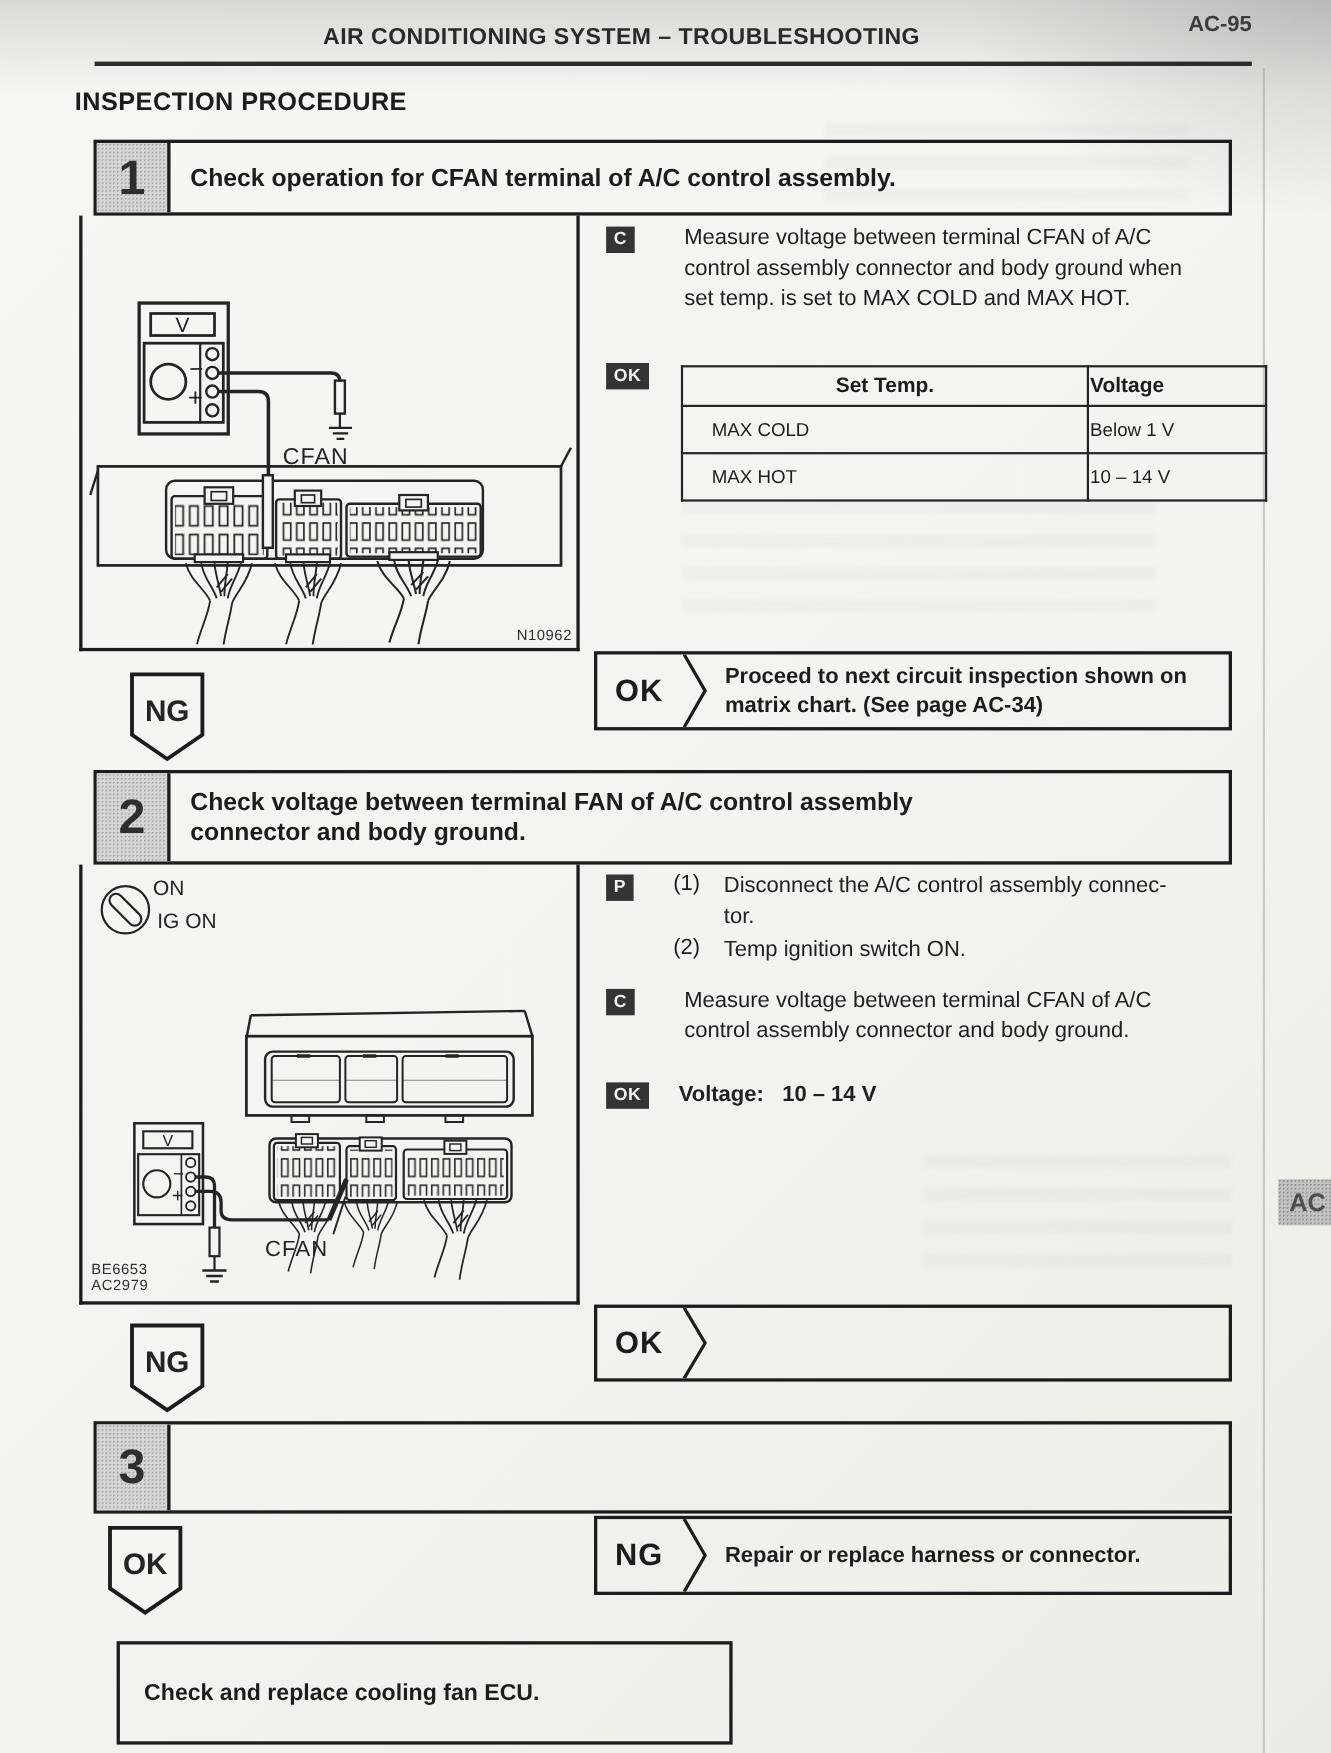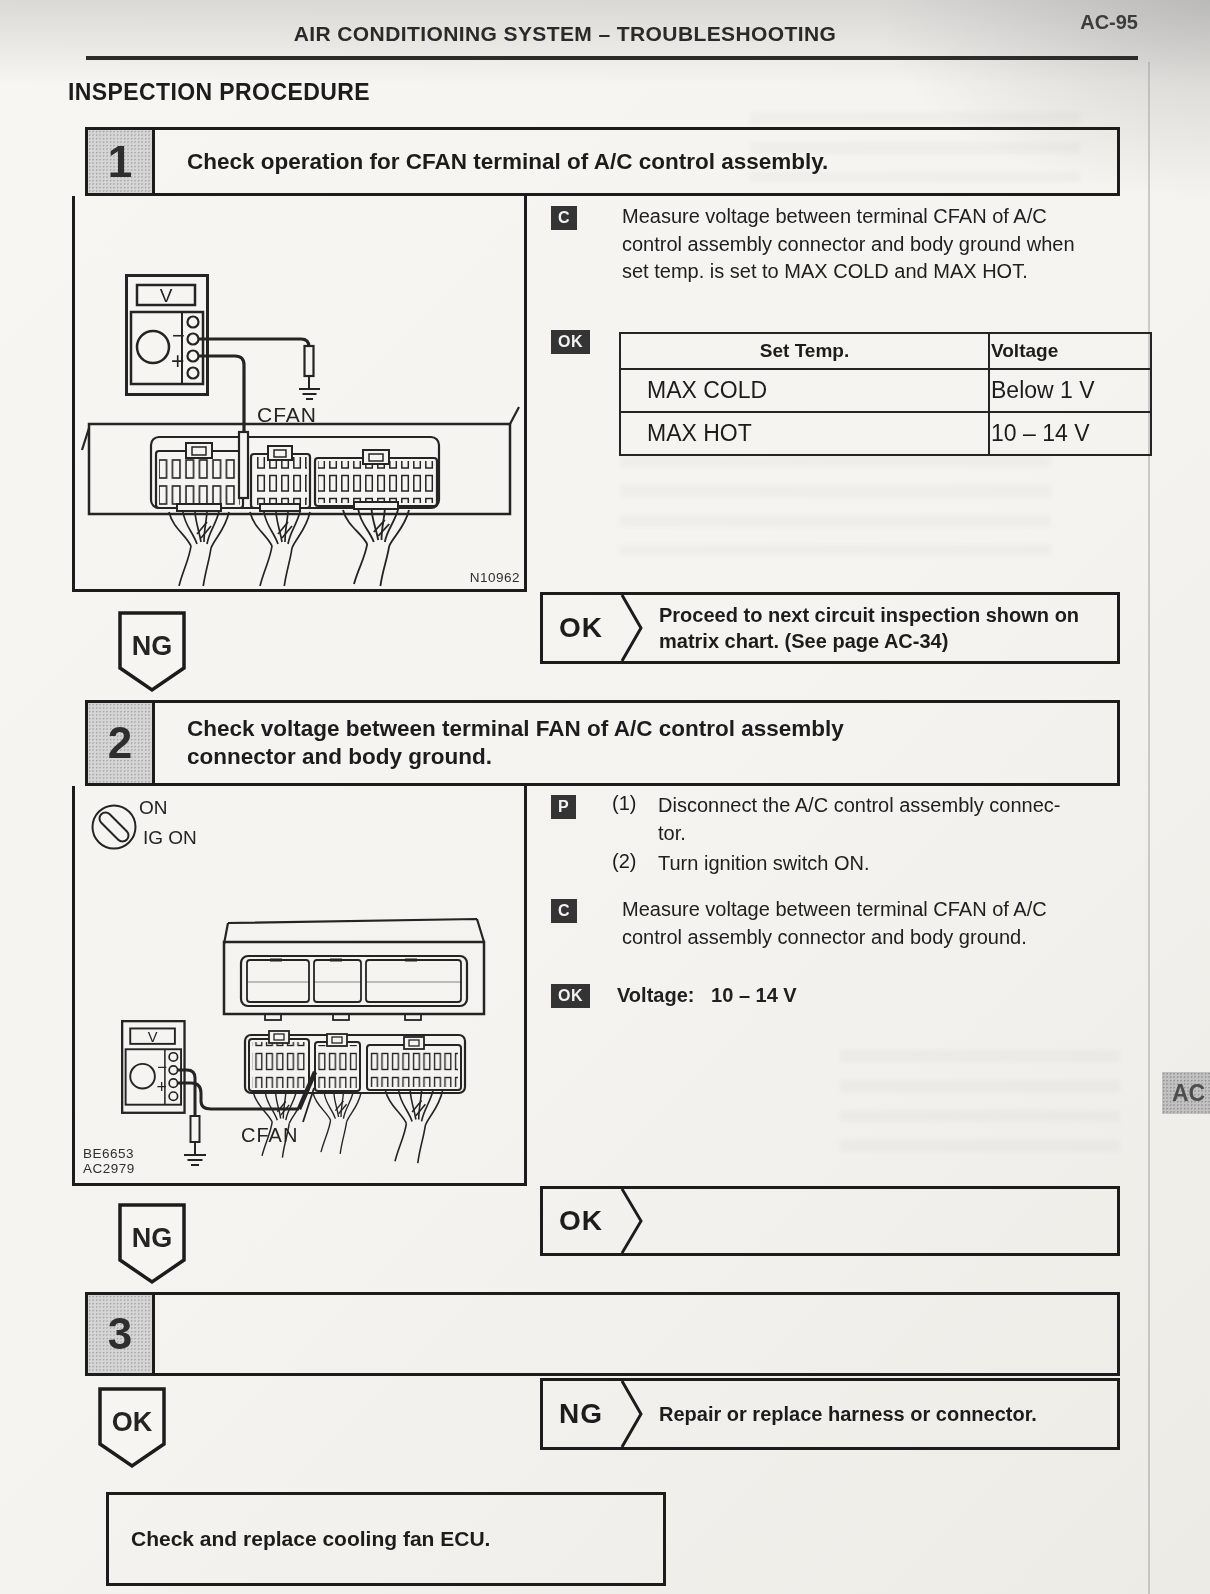--- a/index.html
+++ b/index.html
@@ -20,21 +20,21 @@
   .page-num{position:absolute;right:72px;top:11px;font-weight:700;font-size:20px;color:#3c3c3c;}
   .head-rule{position:absolute;left:86px;top:56px;width:1052px;height:4px;background:#2c2c2c;}
   .section-title{position:absolute;left:68px;top:79px;font-weight:700;font-size:23px;letter-spacing:.4px;}
 
   .step-header{position:absolute;left:85px;width:1035px;border:3px solid #1c1c1c;display:flex;box-sizing:border-box;}
   .step-num{flex:0 0 64px;border-right:3px solid #1c1c1c;display:flex;align-items:center;justify-content:center;
         font-weight:700;font-size:44px;color:#2e2e2e;
         background-color:#d6d6d6;
         background-image:radial-gradient(circle at 1.5px 1.5px,#a4a4a4 28%,rgba(0,0,0,0) 34%);
         background-size:3.5px 3.5px;}
-  .step-title{flex:1;display:flex;align-items:center;padding:6px 14px 6px 32px;
+  .step-title{flex:1;display:flex;align-items:center;padding:6px 14px 6px 18px;
         font-weight:700;font-size:22.5px;line-height:1.24;white-space:pre-line;}
   #s1{top:127px;height:69px;}
   #s2{top:700px;height:86px;}
   #s3{top:1292px;height:84px;}
 
   .diagram-box{position:absolute;left:72px;width:455px;border:3px solid #1c1c1c;border-top:none;box-sizing:border-box;}
   #diagbox1{top:196px;height:396px;}
   #diagbox2{top:786px;height:400px;}
   .diagram-box svg{display:block;}
 
@@ -43,21 +43,21 @@
 
   .badge{position:absolute;background:#343434;color:#f2f2f2;font-weight:700;font-size:16px;
         line-height:1;padding:4px 7px;letter-spacing:.5px;}
   .par{position:absolute;font-size:20px;line-height:1.38;white-space:pre-line;color:#202020;}
   .pnum{position:absolute;font-size:20px;}
   .bold{font-weight:700;}
 
   .spec-table{position:absolute;left:619px;top:332px;border-collapse:collapse;}
   .spec-table th,.spec-table td{border:2.5px solid #242424;}
   .spec-table th{font-size:19px;font-weight:700;height:32px;}
-  .spec-table td{font-size:23px;height:39px;}
+  .spec-table td{font-size:17px;height:39px;}
   .col-temp{width:340px;}
   .col-volt{width:158px;text-align:left;}
   td.col-temp{padding-left:26px;}
 
   .res-row{position:absolute;left:540px;width:580px;border:3px solid #1c1c1c;display:flex;align-items:stretch;box-sizing:border-box;}
   .res-label{flex:0 0 76px;display:flex;align-items:center;justify-content:center;font-weight:700;font-size:28px;letter-spacing:1px;}
   .res-chevron{flex:0 0 26px;}
   .res-chevron svg{width:100%;height:100%;}
   .res-text{flex:1;display:flex;align-items:center;font-weight:700;font-size:20px;line-height:1.32;
         padding:6px 12px 6px 14px;white-space:pre-line;}
@@ -294,21 +294,21 @@
       <text class="figid" x="8" y="372">BE6653</text>
       <text class="figid" x="8" y="387">AC2979</text>
     </svg>
   </div>
 
   <span class="badge" style="left:551px;top:795px;">P</span>
   <span class="pnum" style="left:612px;top:792px;">(1)</span>
   <div class="par" style="left:658px;top:792px;width:466px;">Disconnect the A/C control assembly connec-
 tor.</div>
   <span class="pnum" style="left:612px;top:850px;">(2)</span>
-  <div class="par" style="left:658px;top:850px;width:466px;">Turn ignition switch ON.</div>
+  <div class="par" style="left:658px;top:850px;width:466px;">Temp ignition switch ON.</div>
 
   <span class="badge" style="left:551px;top:899px;">C</span>
   <div class="par" style="left:622px;top:896px;width:500px;">Measure voltage between terminal CFAN of A/C
 control assembly connector and body ground.</div>
 
   <span class="badge" style="left:551px;top:984px;">OK</span>
   <div class="par bold" style="left:617px;top:982px;width:480px;">Voltage:&nbsp;&nbsp;&nbsp;10 – 14 V</div>
 
   <div class="res-row" id="okrow2">
     <div class="res-label">OK</div>

